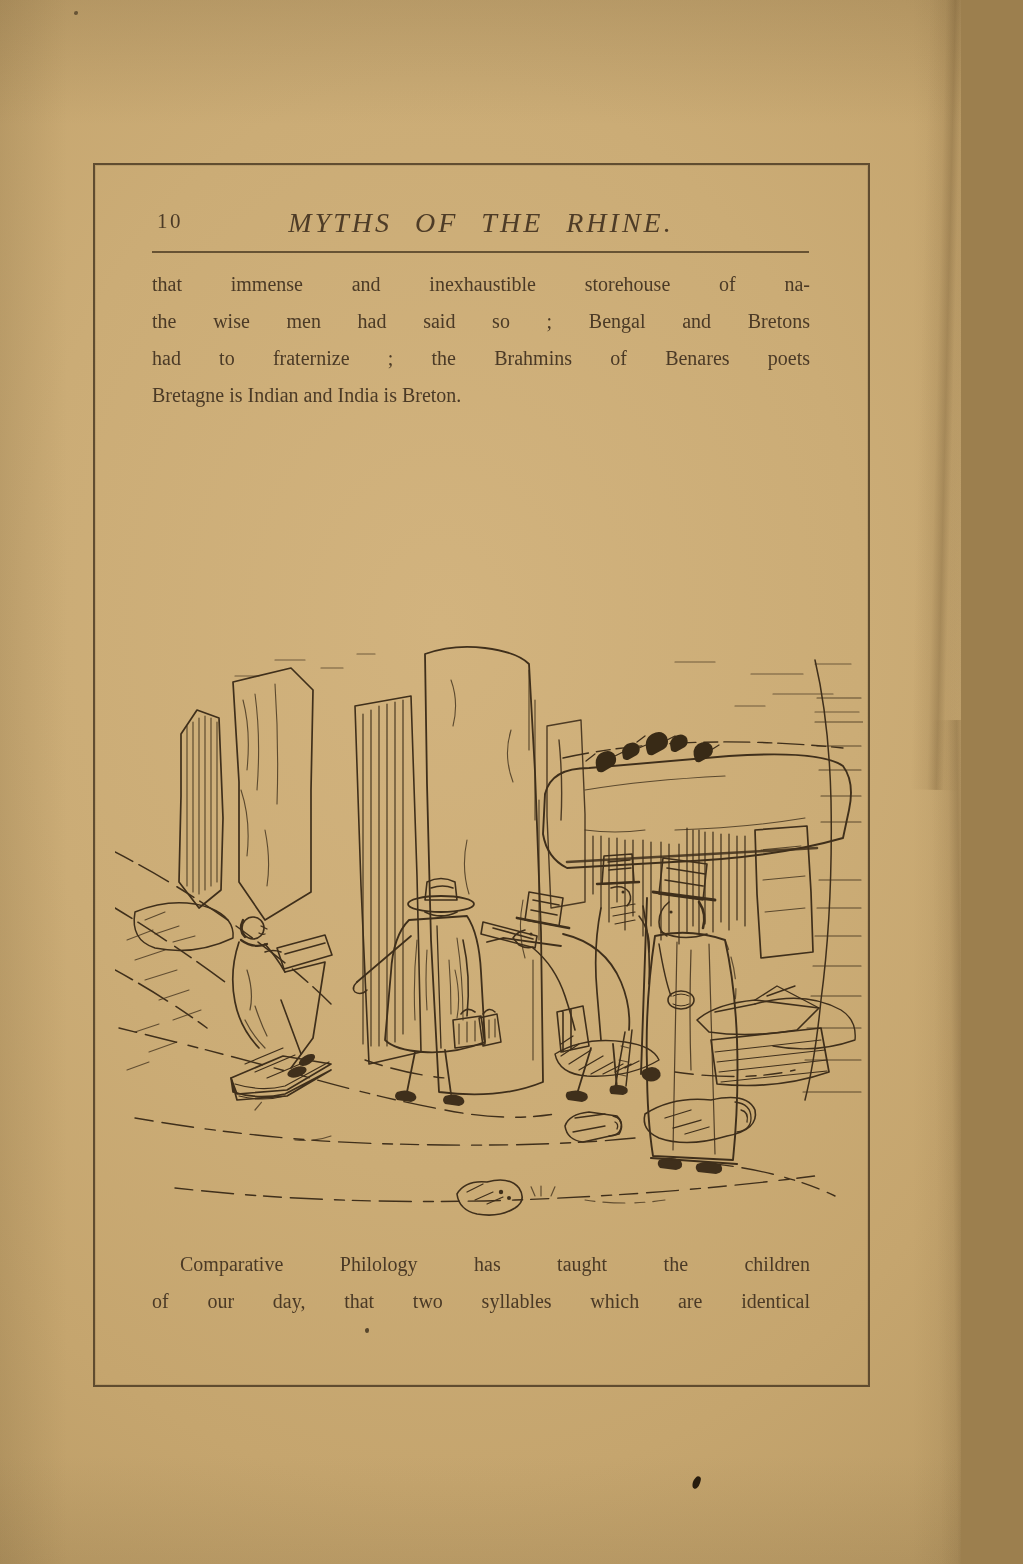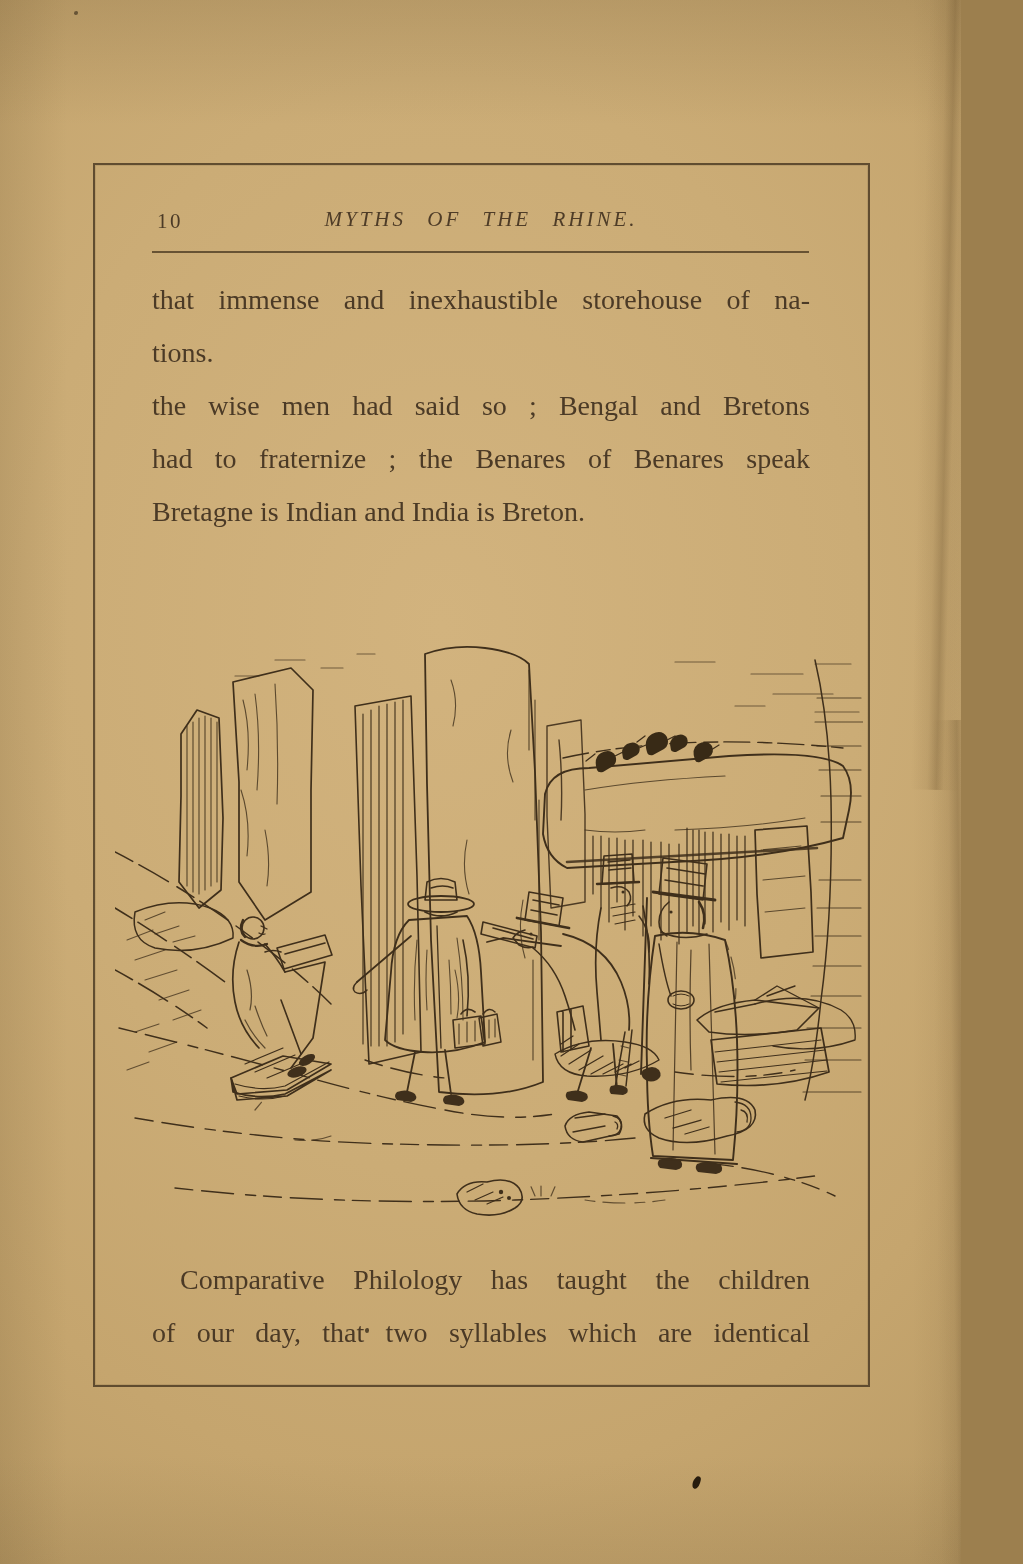--- a/index.html
+++ b/index.html
@@ -16,26 +16,26 @@
     background:linear-gradient(90deg, rgba(0,0,0,0) 0%, rgba(118,90,48,0.10) 32%,
       rgba(94,69,34,0.28) 50%, rgba(140,110,62,0.10) 64%, rgba(0,0,0,0) 100%);}
   .crease.top{left:920px;top:-10px;height:800px;transform:rotate(1.4deg);}
   .crease.bot{left:936px;top:720px;height:880px;transform:rotate(-0.7deg);}
   .frame{position:absolute;left:93px;top:163px;width:777px;height:1224px;
     border:2px solid rgba(77,60,36,0.85);box-sizing:border-box;
     box-shadow:inset 0 0 0 1px rgba(77,60,36,0.12);}
   .pagenum{position:absolute;left:157px;top:209px;font-size:21px;letter-spacing:2.5px;
     color:#4b3a26;}
   .running-title{position:absolute;left:152px;top:207px;width:658px;text-align:center;
-    font-style:italic;font-size:21px;letter-spacing:3px;word-spacing:13px;color:#4e3c27;}
+    font-style:italic;font-size:28px;letter-spacing:3px;word-spacing:13px;color:#4e3c27;}
   .header-rule{position:absolute;left:152px;top:251px;width:657px;height:2px;
     background:rgba(78,60,35,0.8);}
   .text-top{position:absolute;left:152px;top:266px;width:658px;}
   .text-bottom{position:absolute;left:152px;top:1246px;width:658px;}
-  .line{font-size:28px;line-height:36.9px;color:#4b3a26;white-space:normal;margin-top:16px;}
+  .line{font-size:20px;line-height:36.9px;color:#4b3a26;white-space:normal;}
   .line.j{text-align:justify;text-align-last:justify;}
   .line.l{text-align:left;}
   .line.ind{text-indent:36px;}
   .line.ind2{text-indent:28px;}
   .illustration{position:absolute;left:115px;top:640px;width:748px;height:592px;}
   .speck{position:absolute;background:#271c0e;border-radius:60% 40% 55% 45%;}
   .speck.s1{left:693px;top:1476px;width:7px;height:13px;transform:rotate(18deg);}
   .speck.s2{left:74px;top:11px;width:4px;height:4px;opacity:.55;}
   .speck.s3{left:365px;top:1328px;width:4px;height:5px;opacity:.7;}
   svg .ink{stroke:#3f2f1b;fill:none;stroke-linecap:round;stroke-linejoin:round;}
@@ -49,23 +49,22 @@
   <div class="crease bot"></div>
 
   <div class="frame"></div>
 
   <div class="pagenum">10</div>
   <div class="running-title">MYTHS OF THE RHINE.</div>
   <div class="header-rule"></div>
 
   <div class="text-top">
     <div class="line j">that immense and inexhaustible storehouse of na-</div>
-    <div class="line l">tions.</div>
     <div class="line j">the wise men had said so ; Bengal and Bretons</div>
-    <div class="line j">had to fraternize ; the Benares of Benares speak</div>
+    <div class="line j">had to fraternize ; the Brahmins of Benares poets</div>
     <div class="line l">Bretagne is Indian and India is Breton.</div>
   </div>
 
   <svg class="illustration" viewBox="0 0 748 592" xmlns="http://www.w3.org/2000/svg" aria-label="Engraving of antiquarians in long coats and top hats examining megalithic standing stones and a dolmen topped by crows; one seated man sketches while books, scrolls and satchels lie scattered on the rocky ground.">
 
     <path class="ink" stroke-width="1.2" opacity=".65" d="M160 20h30M206 28h22M242 14h18M120 36h24M560 22h40M636 34h52M700 24h36M658 54h60M700 72h44M620 66h30"></path>
 
     <g>
       <path class="ink" stroke-width="1.7" d="M66 94L82 70l22 8 4 100-2 72-22 18-20-26 2-86z"></path>
       <path class="ink" stroke-width="1.1" opacity=".85" d="M72 86v160M78 82v170M84 78v176M90 76v174M96 78v168M102 82v160"></path>

